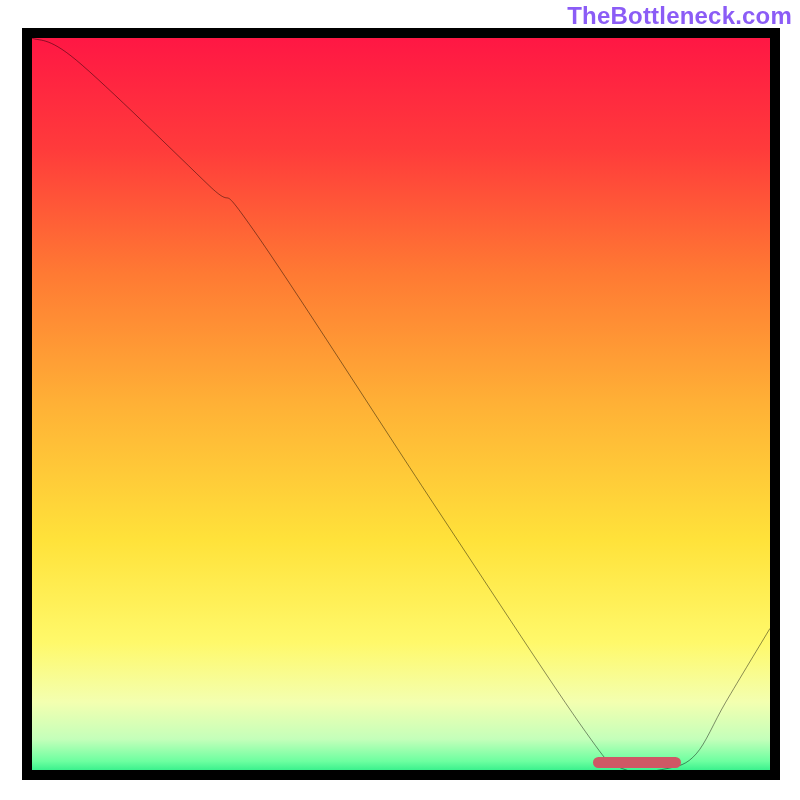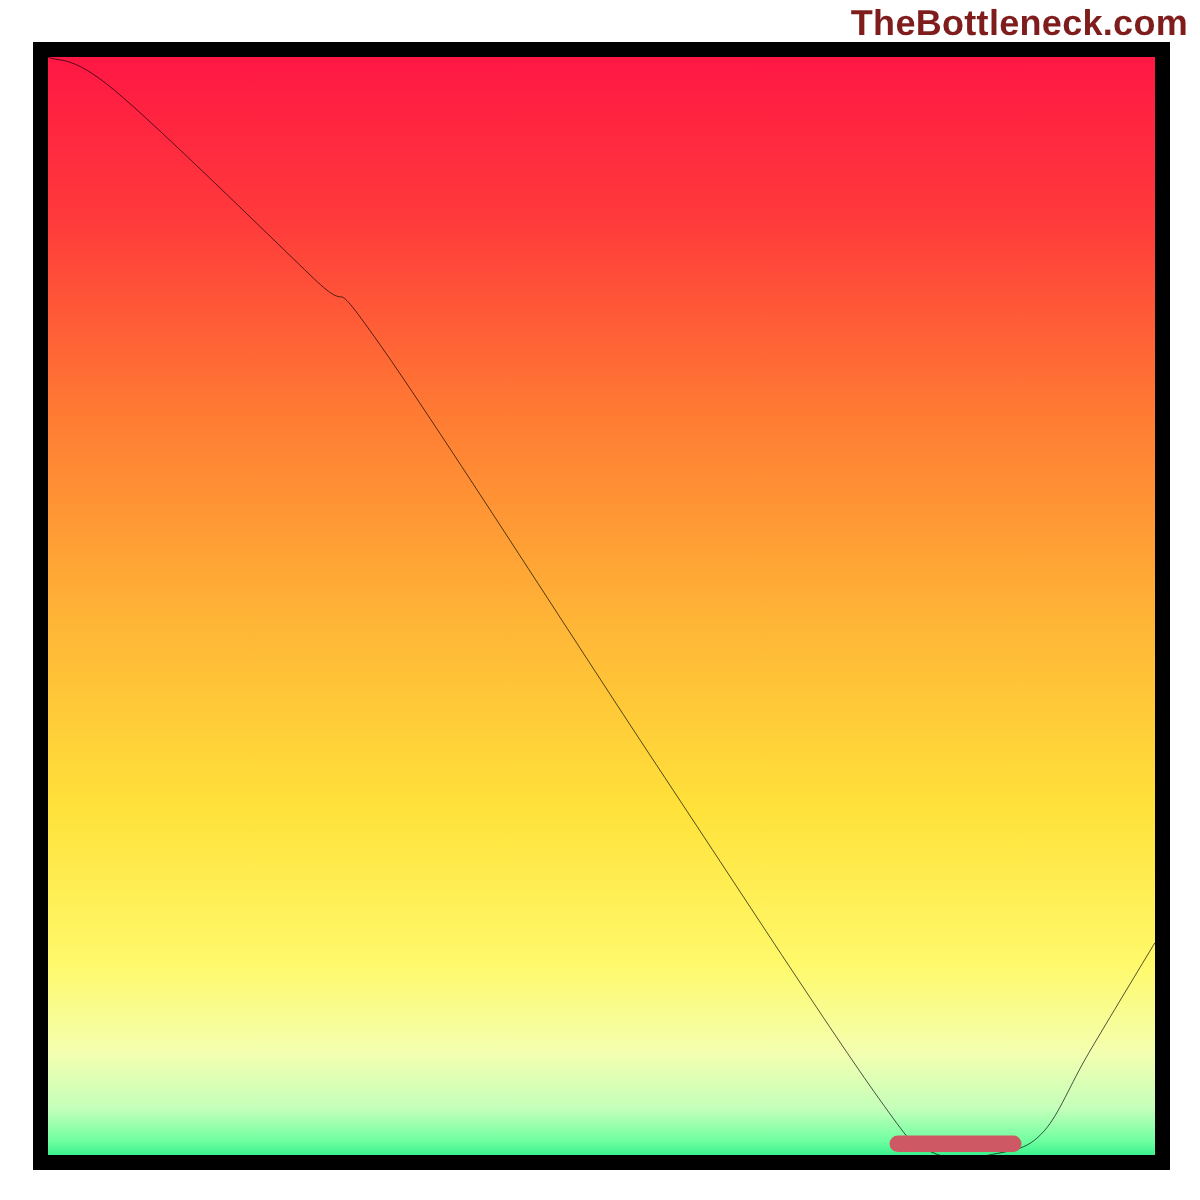--- a/index.html
+++ b/index.html
@@ -15,21 +15,21 @@
     position: relative;
     width: 800px;
     height: 800px;
   }
   .watermark {
     position: absolute;
     top: 2px;
     right: 8px;
     font-size: 24px;
     font-weight: 600;
-    color: #7f1d1d;
+    color: #8b5cf6;
     letter-spacing: 0.2px;
     user-select: none;
   }
   .plot-frame {
     position: absolute;
     left: 22px;
     top: 28px;
     width: 758px;
     height: 752px;
     background: #000;

